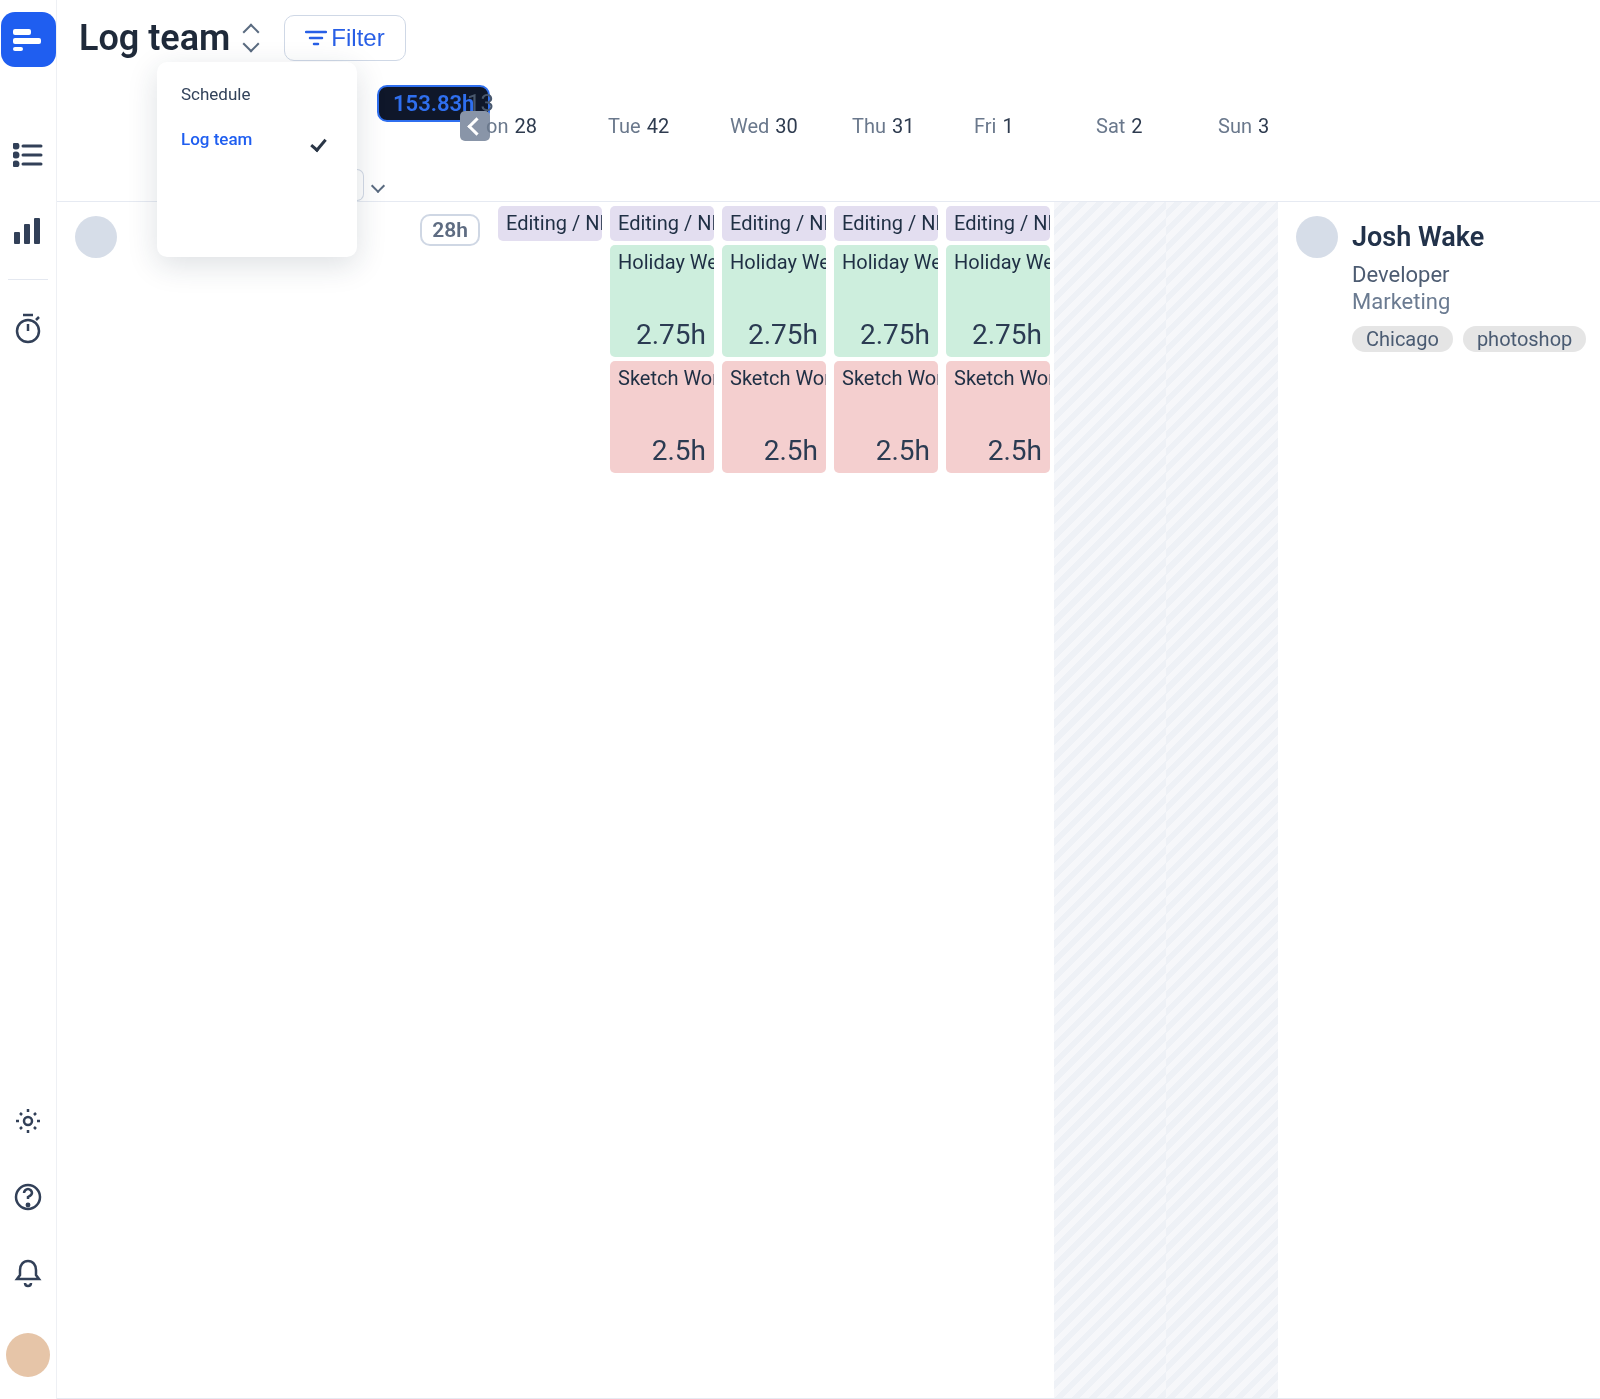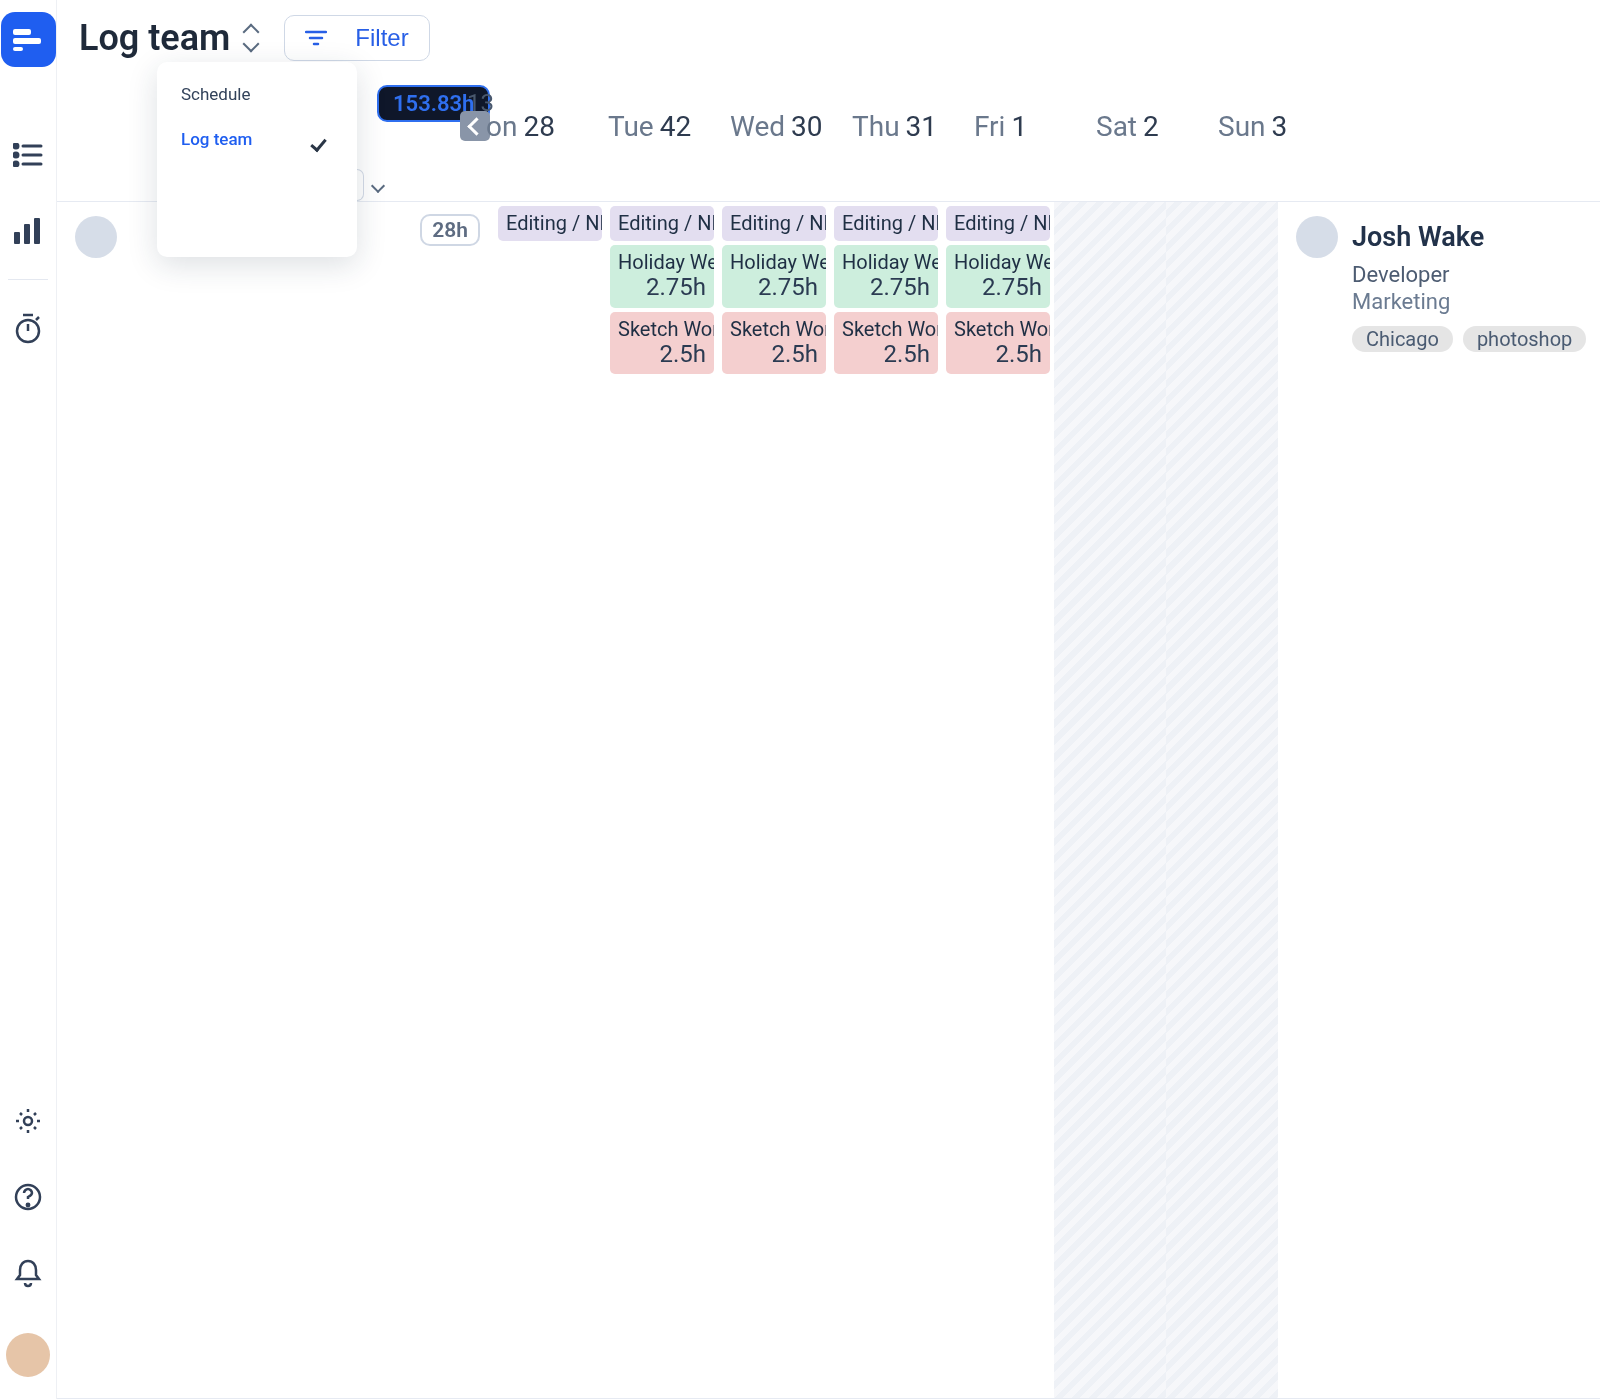--- a/index.html
+++ b/index.html
@@ -15,33 +15,33 @@
 
   .main { flex:1; display:flex; flex-direction:column; position:relative; }
 
   
   .hdr { display:flex; align-items:center; height:75px; padding-left:22px; gap:24px; }
   .view-switch { display:flex; align-items:center; gap:12px; font-size:36px; font-weight:600; color:#1f2a3a; cursor:pointer; }
   .chevrons { display:inline-block; position:relative; width:18px; height:28px; }
   .chevrons::before, .chevrons::after { content:""; position:absolute; left:3px; width:10px; height:10px; border:2.5px solid #5a6b80; border-left:none; border-bottom:none; }
   .chevrons::before { top:2px; transform:rotate(-45deg); }
   .chevrons::after { bottom:2px; transform:rotate(135deg); }
-  .filter-btn { display:flex; align-items:center; gap:28px; padding:8px 20px; border:1.5px solid #cfd8e6; border-radius:10px; color:#285fe6; font-size:24px; font-weight:500; background:#fff; }
+  .filter-btn { display:flex; align-items:center; gap:4px; padding:8px 20px; border:1.5px solid #cfd8e6; border-radius:10px; color:#285fe6; font-size:24px; font-weight:500; background:#fff; }
   .filter-icon svg{ display:block; }
 
   
   .toolbar{ display:flex; align-items:center; height:56px; position:relative; }
   .total-badge{ position:absolute; left:320px; border:2px solid #2f6fef; color:#2f6fef; border-radius:10px; padding:4px 14px; font-size:22px; font-weight:600; background:#0f172a; }
   .week-no{ position:absolute; left:410px; font-size:24px; color:#49586e; }
   .nav-prev{ position:absolute; left:403px; top:36px; width:30px; height:30px; background:#8995a8; border-radius:5px; display:flex; align-items:center; justify-content:center; }
   .nav-prev::before{content:""; width:10px; height:10px; border:3px solid #fff; border-right:none; border-top:none; transform:rotate(45deg); margin-left:3px;}
 
   
   .days-header{ display:flex; position:absolute; left:403px; right:0; top:108px; height:36px; }
-  .day-col{ width:112px; display:flex; align-items:center; padding-left:10px; font-size:28px; color:#6a788c; white-space:nowrap; }
+  .day-col{ width:112px; display:flex; align-items:center; padding-left:10px; font-size:20px; color:#6a788c; white-space:nowrap; }
   .day-col .dnum{ color:#2e3b4f; margin-left:6px; }
   .day-col.first{ padding-left:26px; }
 
   
   .body{ display:flex; flex:1; border-top:1px solid #e6eaf2; margin-top:70px;}
 
   .person-row{ display:flex; border-bottom:1px solid #e6eaf2; }
   .person-side{ width:403px; padding:14px 16px 14px 18px; position:relative; }
   .avatar{ width:42px; height:42px; border-radius:50%; background:#d6dde8; margin-right:14px; }
   .p-top{ display:flex; align-items:center; }
@@ -50,21 +50,21 @@
   .p-dept{ font-size:22px; color:#6b7b91; margin-left:56px; margin-top:2px;}
   .p-tags{ margin-left:56px; margin-top:12px; display:flex; gap:10px; }
   .tag{ background:#e5e5e5; color:#4a5b72; border-radius:18px; padding:1px 14px; font-size:20px; }
   .hours-badge{ position:absolute; right:14px; top:12px; border:2px solid #2f6fef; color:#2f6fef; border-radius:10px; padding:2px 10px; font-size:21px; font-weight:600; background:#fff;}
   .hours-badge.muted{ border-color:#cfd7e4; color:#5e6c82; }
 
   .sched{ flex:1; display:flex; position:relative; }
   .daycell{ width:112px; padding:4px; display:flex; flex-direction:column; gap:4px; box-sizing:border-box; }
   .daycell.hatch{ background:repeating-linear-gradient(135deg,#f6f7fa 0 6px,#eef1f6 6px 12px); }
   .card{ border-radius:5px; padding:6px 8px 6px 8px; font-size:20px; color:#1f2f44; overflow:hidden; white-space:nowrap; line-height:1.15; }
-  .card .dur{ display:block; text-align:right; font-size:24px; color:#2b3b52;}
+  .card .dur{ display:block; text-align:right; font-size:28px; color:#2b3b52;margin-top:45px;}
   .c-purple{ background:#e3def0; }
   .c-green{ background:#cdeedd; }
   .c-red{ background:#f4cfcf; }
 
   
   .menu { position:absolute; left:100px; top:62px; width:200px; height:175px; background:#fff; border-radius:10px; box-shadow:0 8px 30px rgba(30,45,70,.15); padding:10px 0; z-index:30;}
   .menu-item{ padding:12px 24px; font-size:17px; color:#32425a; display:flex; justify-content:space-between; align-items:center;}
   .menu-item.active{ color:#1f5ef0; font-weight:500;}
   .check{ width:22px; height:22px; position:relative;}
   .check::after{content:""; position:absolute; left:3px; top:8px; width:6px; height:12px; border:3px solid #2a3646; border-top:none; border-left:none; transform:rotate(40deg);}

